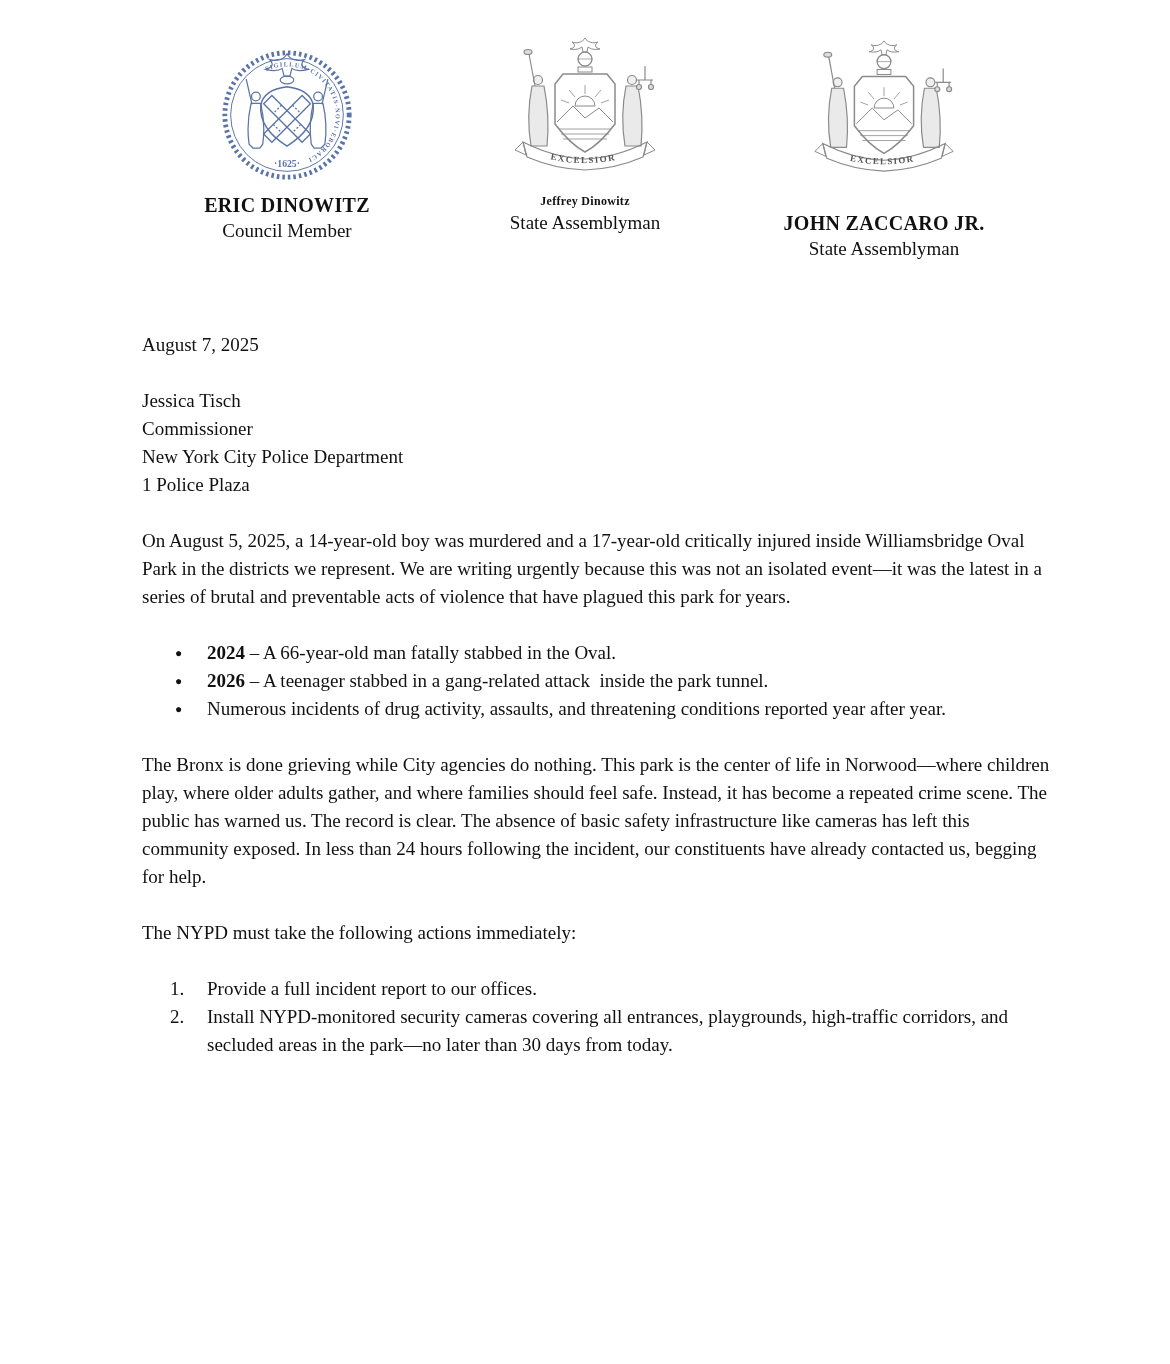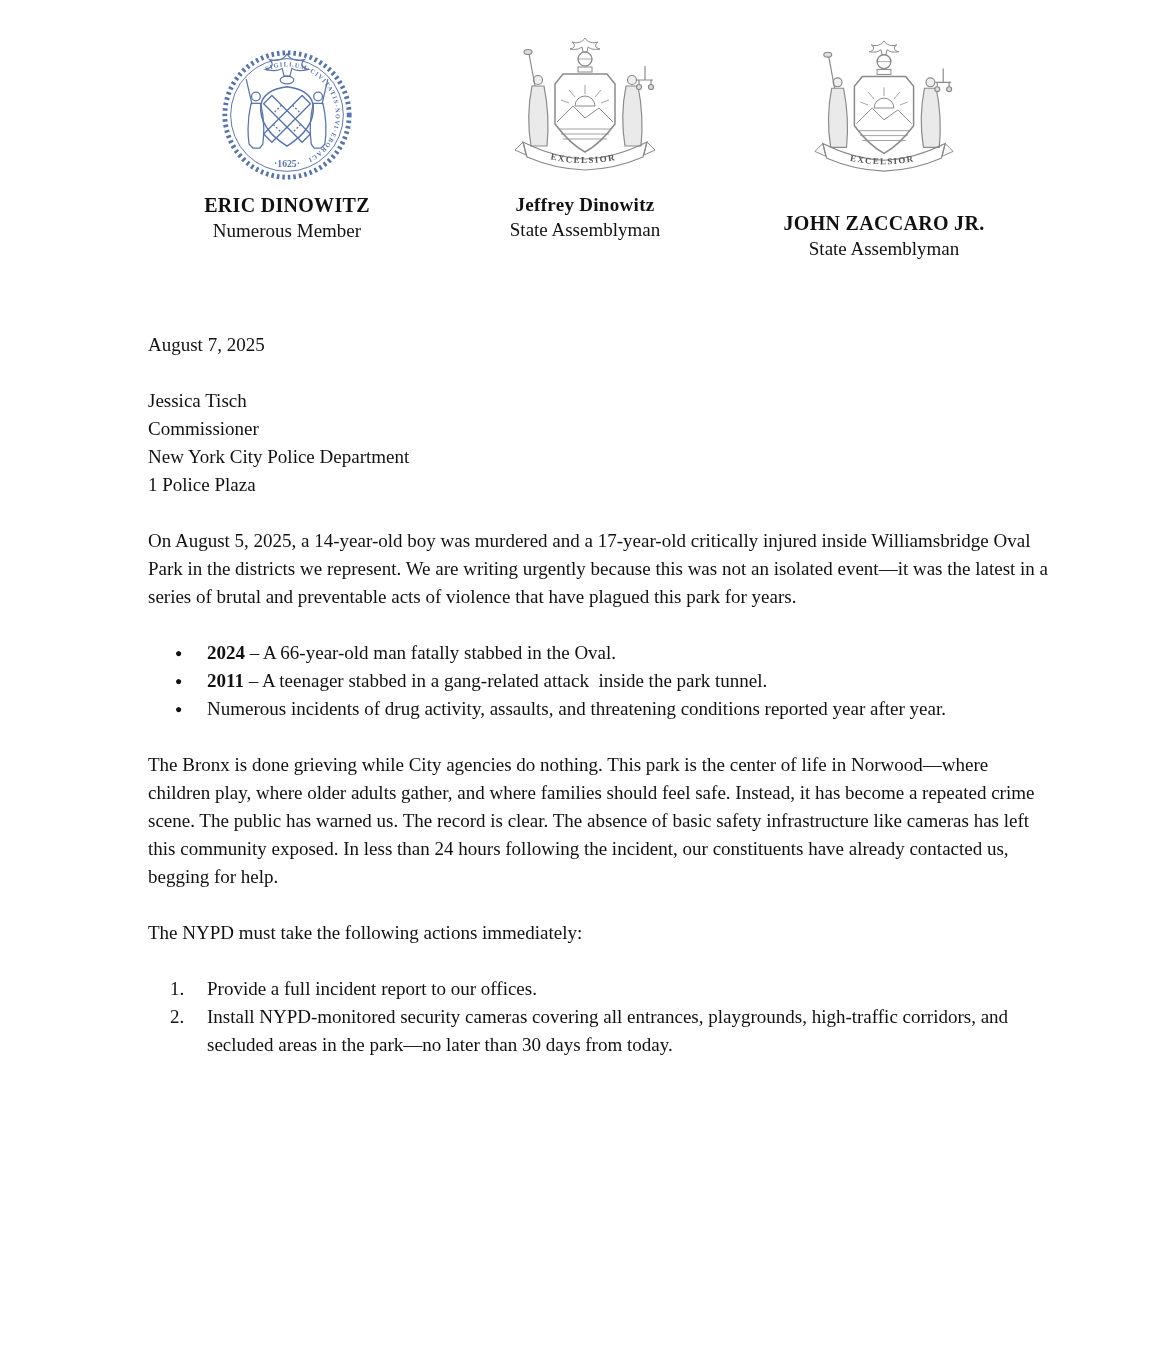--- a/index.html
+++ b/index.html
@@ -5,30 +5,30 @@
   html,body{margin:0;padding:0}
   body{
     width:1170px;height:1364px;background:#ffffff;position:relative;
     font-family:"Liberation Serif","DejaVu Serif",serif;color:#111;
     overflow:hidden;
   }
   
   .lh-col{position:absolute;text-align:center;width:210px}
   .lh-col .seal{display:block;margin:0 auto}
   .official-name{font-weight:bold;font-size:20px;letter-spacing:.3px;margin-top:0}
-  .official-name.mixedcase{font-size:19px}
+  .official-name.mixedcase{font-size:12px}
   .official-title{font-size:19px;margin-top:3px}
   #col-eric{left:182px;top:36px}
   #col-jeffrey{left:480px;top:30px}
   #col-jeffrey .official-name{margin-top:14px}
   #col-zaccaro{left:779px;top:33px}
   #col-zaccaro .official-name{margin-top:31px}
   
   .letter{position:absolute;left:138px;top:331px;width:912px;font-size:19px;line-height:28px}
-  .block{margin:0 0 28px 10px}
+  .block{margin:0 0 28px 4px}
   .addr div{white-space:pre-wrap}
   .txt{white-space:pre-wrap}
   ul.blt{list-style:none;margin:0 0 28px 0;padding:0}
   ul.blt li{display:flex;padding-left:37px}
   .blt-marker{flex:none;width:32px;font-size:12px;line-height:28px}
   .blt-content{flex:1}
   ol.num{list-style:none;margin:0;padding:0}
   ol.num li{display:flex;padding-left:32px}
   .num-marker{flex:none;width:37px}
   .num-content{flex:1}
@@ -68,21 +68,21 @@
       <circle cx="38" cy="62" r="4.5"></circle>
       <path d="M33,69 q-5,22 -2,42 l4,4 h7 l3,-4 q3,-20 -2,-42 z"></path>
       <circle cx="102" cy="62" r="4.5"></circle>
       <path d="M97,69 q-5,22 -2,42 l3,4 h7 l4,-4 q3,-20 -2,-42 z"></path>
       <line x1="28" y1="44" x2="34" y2="70"></line>
       <line x1="112" y1="44" x2="106" y2="70"></line>
     </g>
     <text x="70" y="135" text-anchor="middle" font-size="10" font-weight="bold" fill="#5b74a8">·1625·</text>
   </svg>
   <div class="official-name">ERIC DINOWITZ</div>
-  <div class="official-title">Numerous Member</div>
+  <div class="official-title">Council Member</div>
 </div>
 
 <div class="lh-col" id="col-jeffrey">
   <svg class="seal" width="160" height="150" viewBox="0 0 160 150">
     <defs>
         <path id="exc1" d="M32,126 Q80,140 128,126"></path>
       </defs>
 
     <path d="M80,8 c-2,4 -8,6 -13,4 c4,3 3,6 -2,7 c6,1 9,0 12,-2 l1,5 h4 l1,-5 c3,2 6,3 12,2 c-5,-1 -6,-4 -2,-7 c-5,2 -11,0 -13,-4 z" fill="#c9c9c9" class="ny-gray" stroke-width="1"></path>
     <circle cx="80" cy="29" r="7" fill="#eeeeee" class="ny-gray" stroke-width="1.2"></circle>
@@ -186,21 +186,21 @@
   <div class="block txt">On August 5, 2025, a 14-year-old boy was murdered and a 17-year-old critically injured inside Williamsbridge Oval Park in the districts we represent. We are writing urgently because this was not an isolated event—it was the latest in a series of brutal and preventable acts of violence that have plagued this park for years.</div>
 
 
   <ul class="blt">
     <li>
       <span class="blt-marker">●</span>
       <span class="blt-content"><b>2024</b><span class="txt"> – A 66-year-old man fatally stabbed in the Oval.</span></span>
     </li>
     <li>
       <span class="blt-marker">●</span>
-      <span class="blt-content"><b>2011</b><span class="txt"> – A teenager stabbed in a gang-related attack  inside the park tunnel.</span></span>
+      <span class="blt-content"><b>2026</b><span class="txt"> – A teenager stabbed in a gang-related attack  inside the park tunnel.</span></span>
     </li>
     <li>
       <span class="blt-marker">●</span>
       <span class="blt-content"><b></b><span class="txt">Numerous incidents of drug activity, assaults, and threatening conditions reported year after year.</span></span>
     </li>
   </ul>
 
   <div class="block txt">The Bronx is done grieving while City agencies do nothing. This park is the center of life in Norwood—where children play, where older adults gather, and where families should feel safe. Instead, it has become a repeated crime scene. The public has warned us. The record is clear. The absence of basic safety infrastructure like cameras has left this community exposed. In less than 24 hours following the incident, our constituents have already contacted us, begging for help.</div>
 
   <div class="block">The NYPD must take the following actions immediately:</div>

